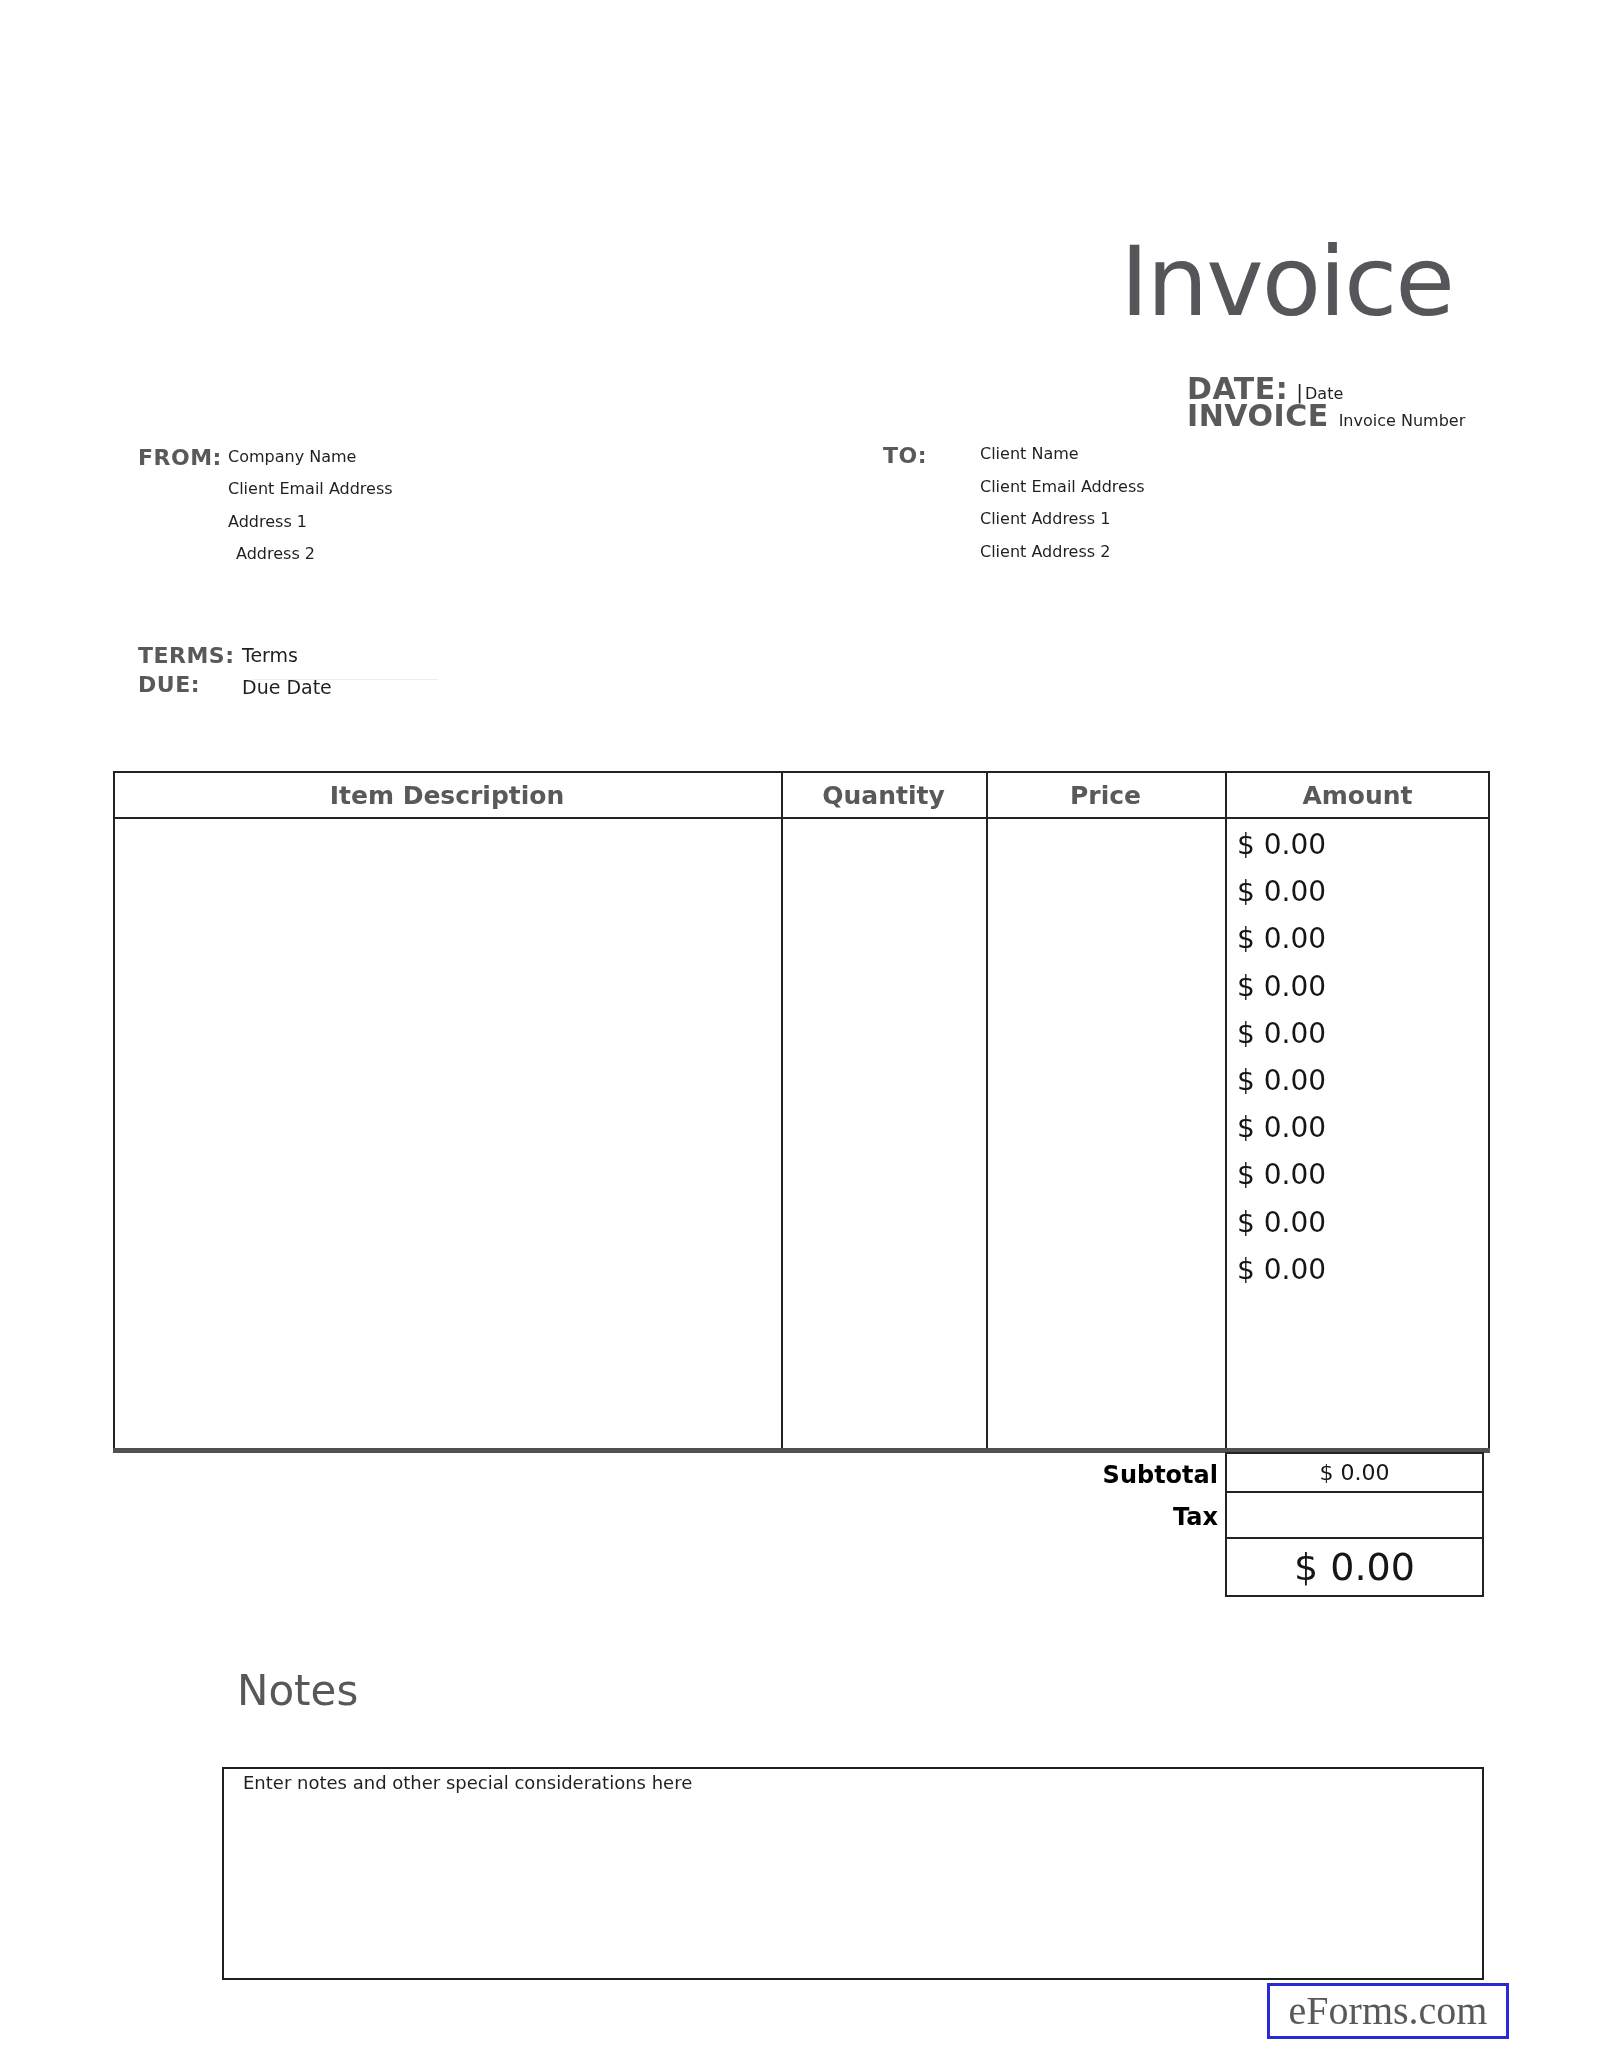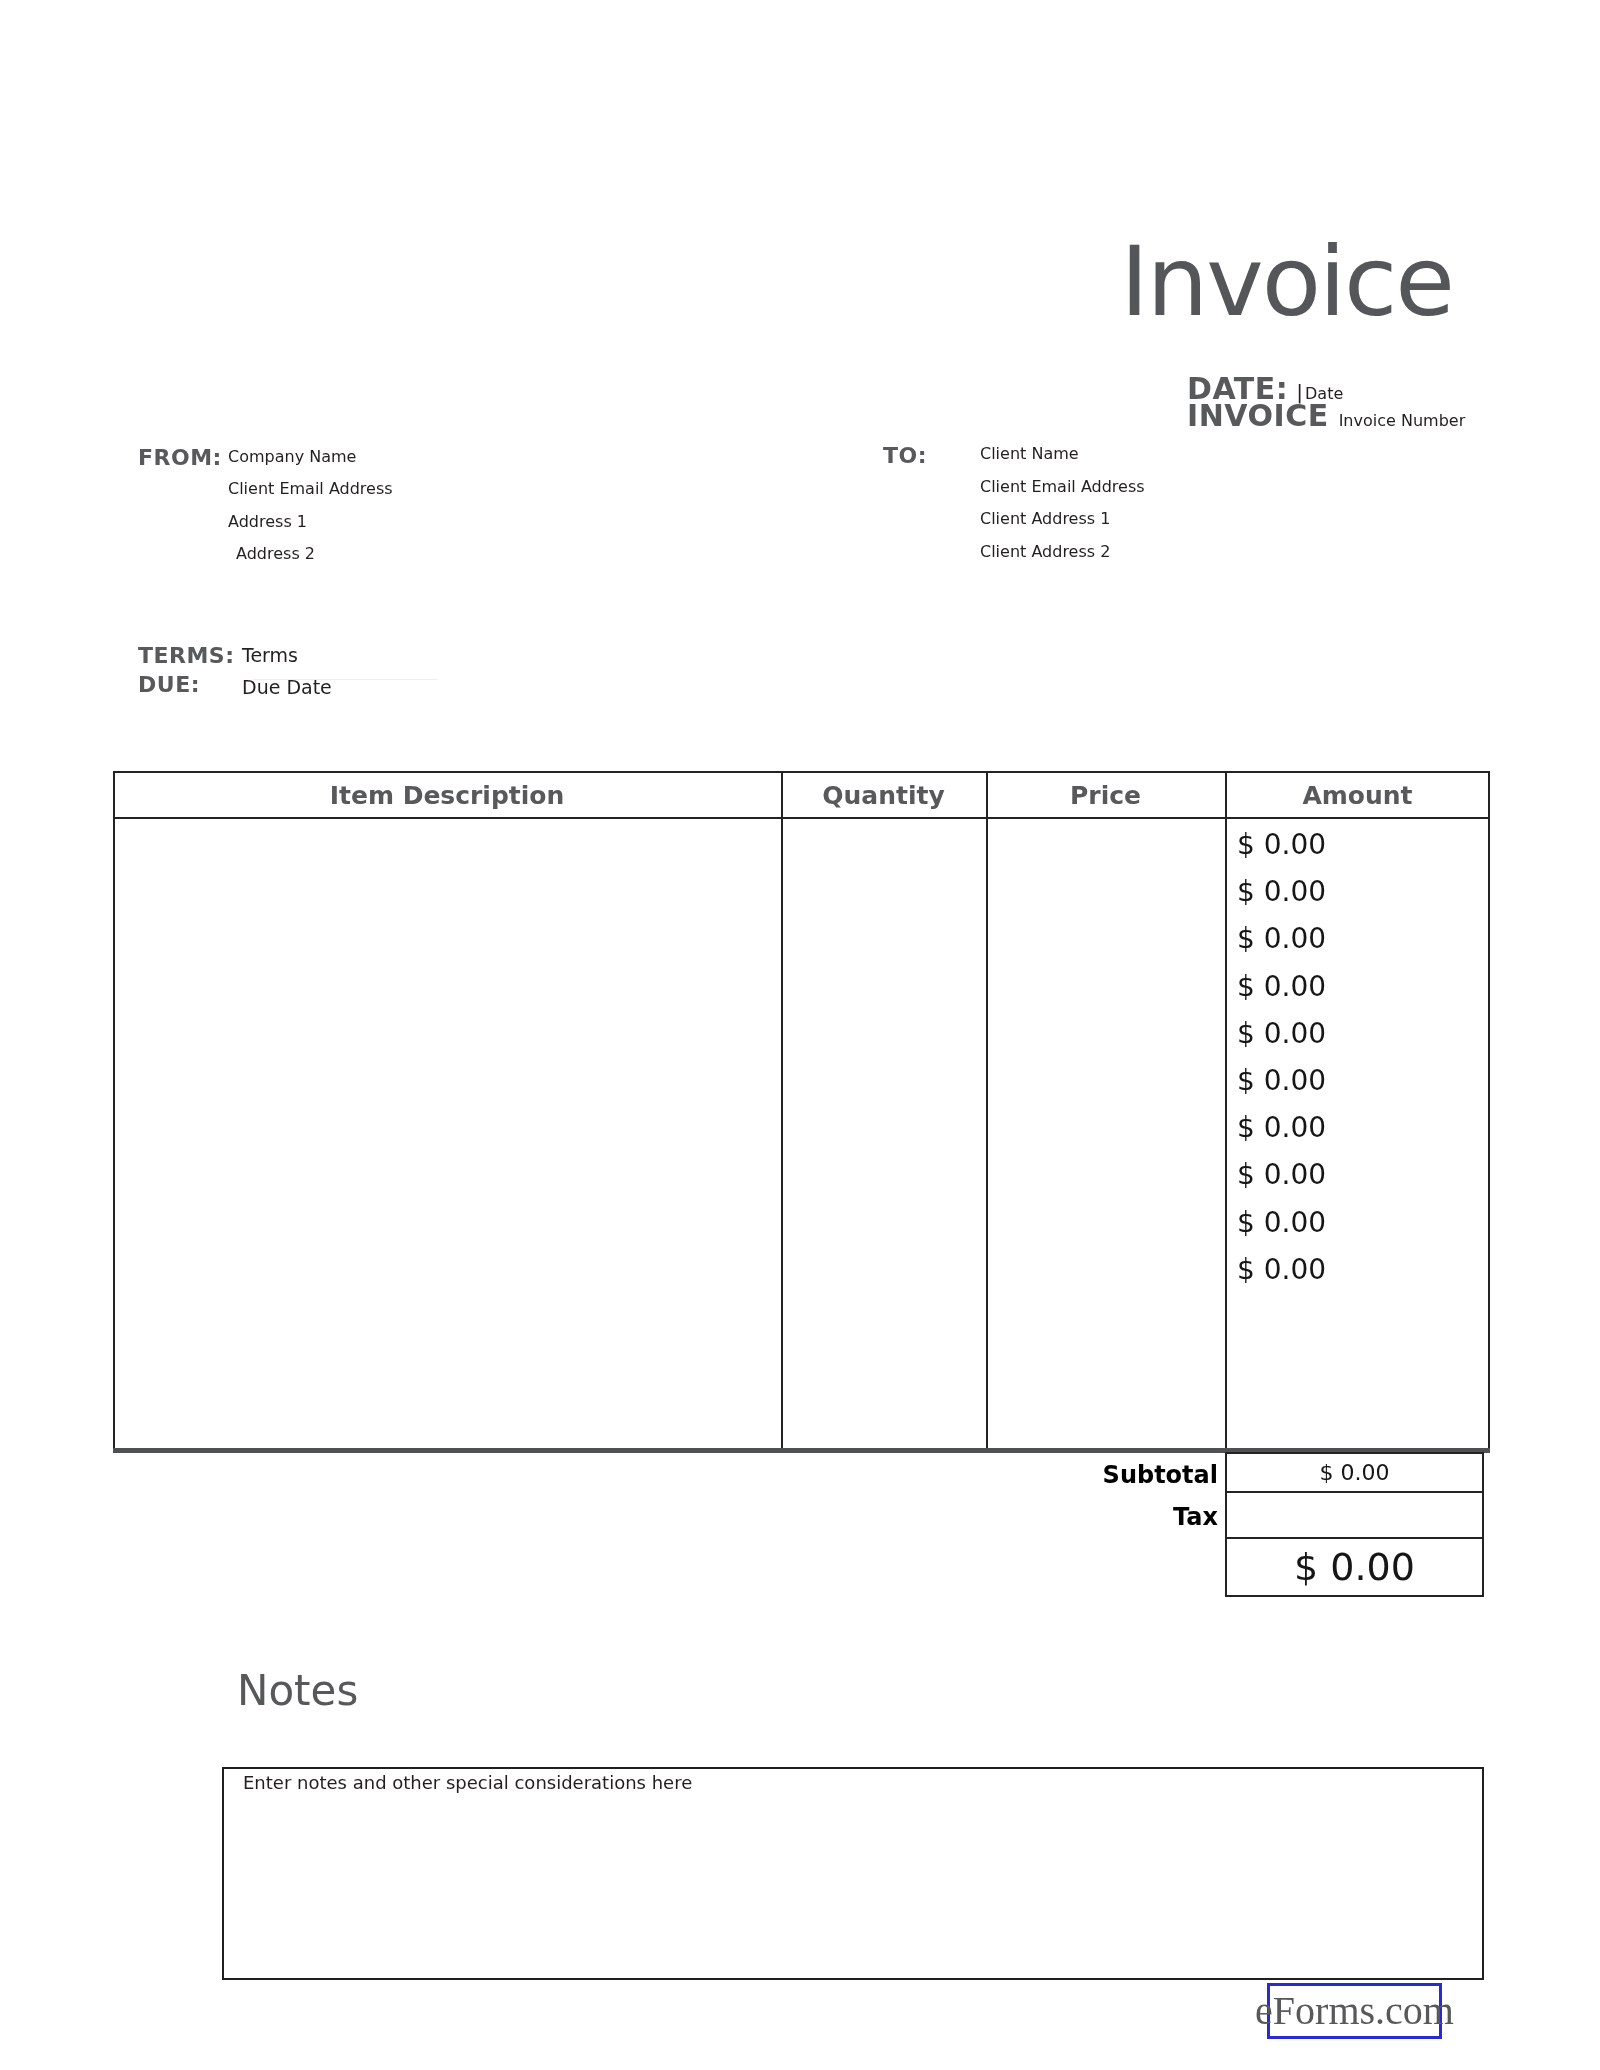--- a/index.html
+++ b/index.html
@@ -40,21 +40,21 @@
   .sum-cell{
     left:1225px;width:259px;border:2px solid #232323;box-sizing:border-box;
     display:flex;align-items:center;justify-content:center;background:#ffffff;color:#161616;
   }
   
   .notes-heading{left:237px;top:1638px;font-size:42px;color:#56585a;line-height:1;}
   .notes-box{left:222px;top:1735px;width:1262px;height:213px;border:2px solid #1f1f1f;box-sizing:border-box;}
   .notes-ph{padding:3px 19px;font-size:18px;color:#231f20;}
   
   .brand-box{
-    left:1267px;top:1951px;width:175px;height:56px;border:3px solid #2a2ad4;box-sizing:border-box;
+    left:1267px;top:1951px;width:242px;height:56px;border:3px solid #2a2ad4;box-sizing:border-box;
     display:flex;align-items:center;justify-content:center;background:#ffffff;
   }
   .brand-text{font-family:"Liberation Serif", serif;font-size:40px;color:#58595b;line-height:1;}
 </style>
 </head>
 <body>
 
 <div class="page">
 
   <div class="abs invoice-title">Invoice</div>

